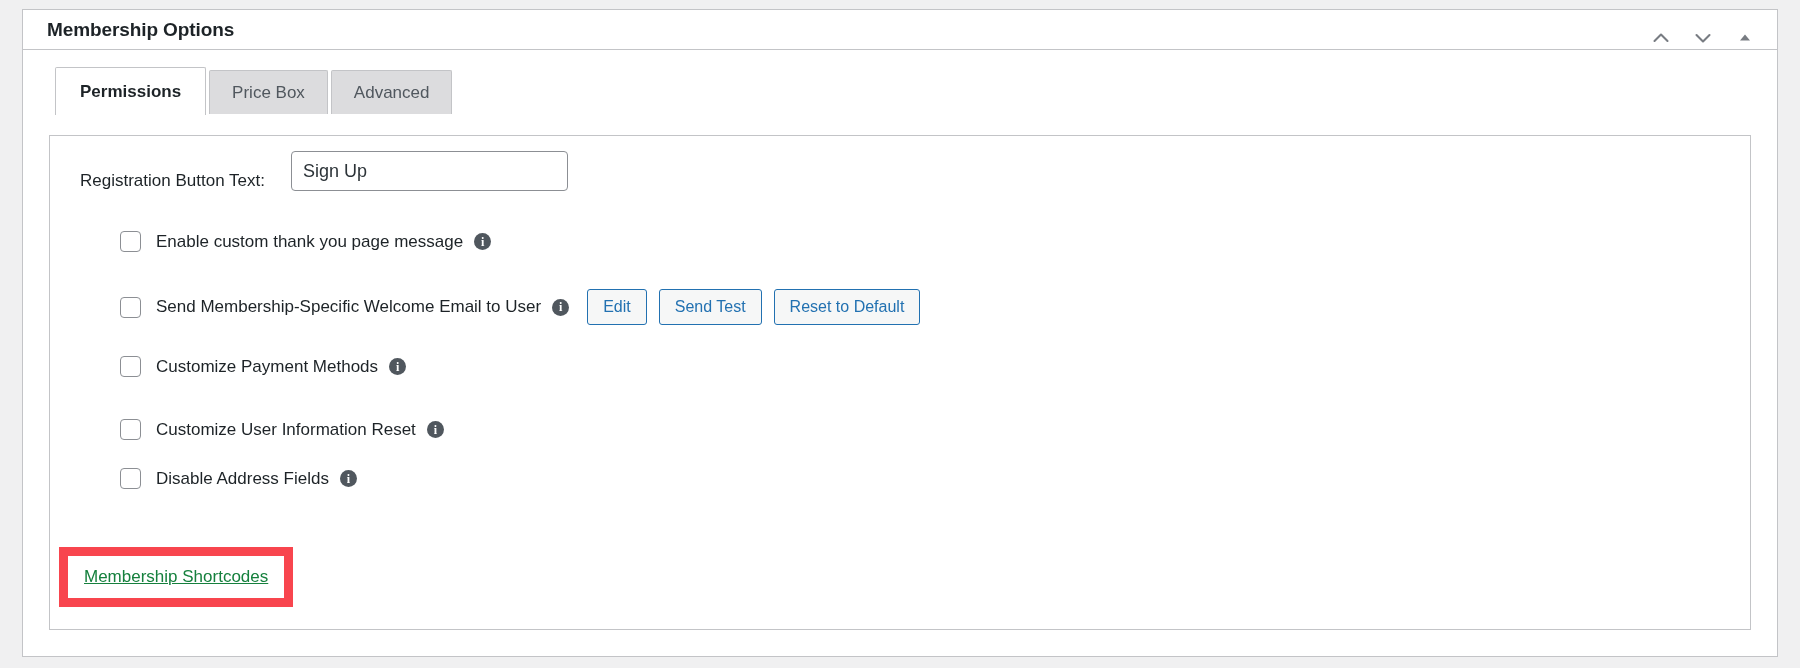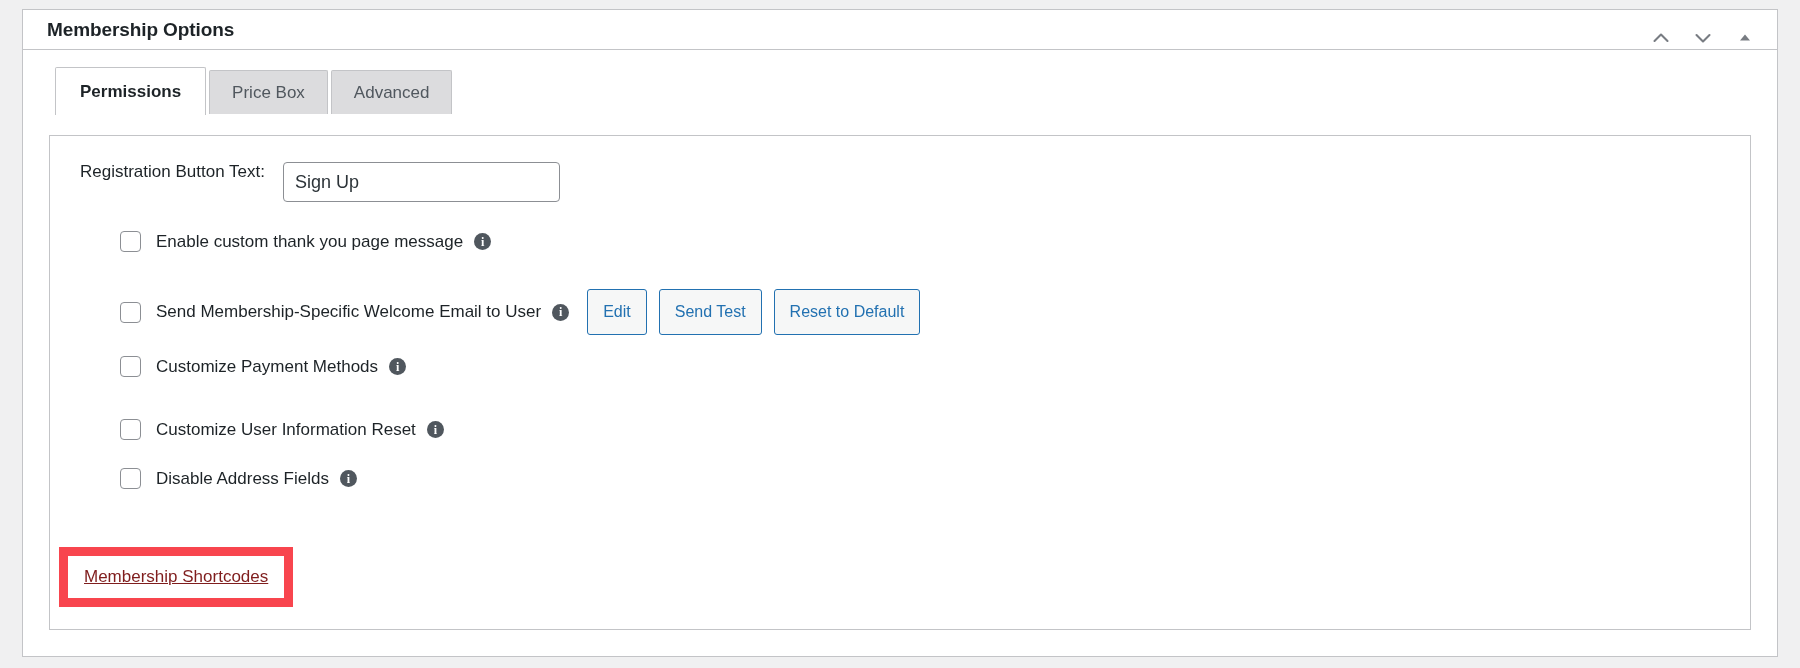--- a/index.html
+++ b/index.html
@@ -116,24 +116,24 @@
     height: 495px;
     background: #ffffff;
     border: 1px solid #c3c4c7;
     box-sizing: border-box;
   }
 
   
   .field-row {
     position: absolute;
     left: 30px;
-    top: 26px;
-    display: flex;
-    align-items: flex-start;
-    gap: 8px;
+    top: 15px;
+    display: flex;
+    align-items: flex-end;
+    gap: 16px;
   }
   .field-label {
     font-size: 17px;
     color: #1d2327;
     margin-right: 10px;
     white-space: nowrap;
   }
   .text-input {
     box-sizing: border-box;
     width: 277px;
@@ -197,21 +197,21 @@
   }
 
   .btn-group {
     display: flex;
     align-items: center;
     gap: 12px;
     margin-left: 18px;
   }
   .wp-btn {
     box-sizing: border-box;
-    height: 46px;
+    height: 36px;
     padding: 0 15px;
     font-size: 16px;
     font-family: "Liberation Sans", sans-serif;
     color: #2271b1;
     background: #f6f7f7;
     border: 1px solid #2271b1;
     border-radius: 3px;
     cursor: pointer;
     white-space: nowrap;
     display: flex;
@@ -223,21 +223,21 @@
     position: absolute;
     left: 36px;
     top: 537px;
     box-sizing: border-box;
     padding: 11px 16px;
     border: 9px solid #f8454e;
     background: #ffffff;
   }
   .shortcode-link {
     font-size: 17px;
-    color: #7f1d1d;
+    color: #15803d;
     text-decoration: underline;
     cursor: pointer;
     white-space: nowrap;
   }
 </style>
 </head>
 <body>
 
 <div class="postbox">
 

